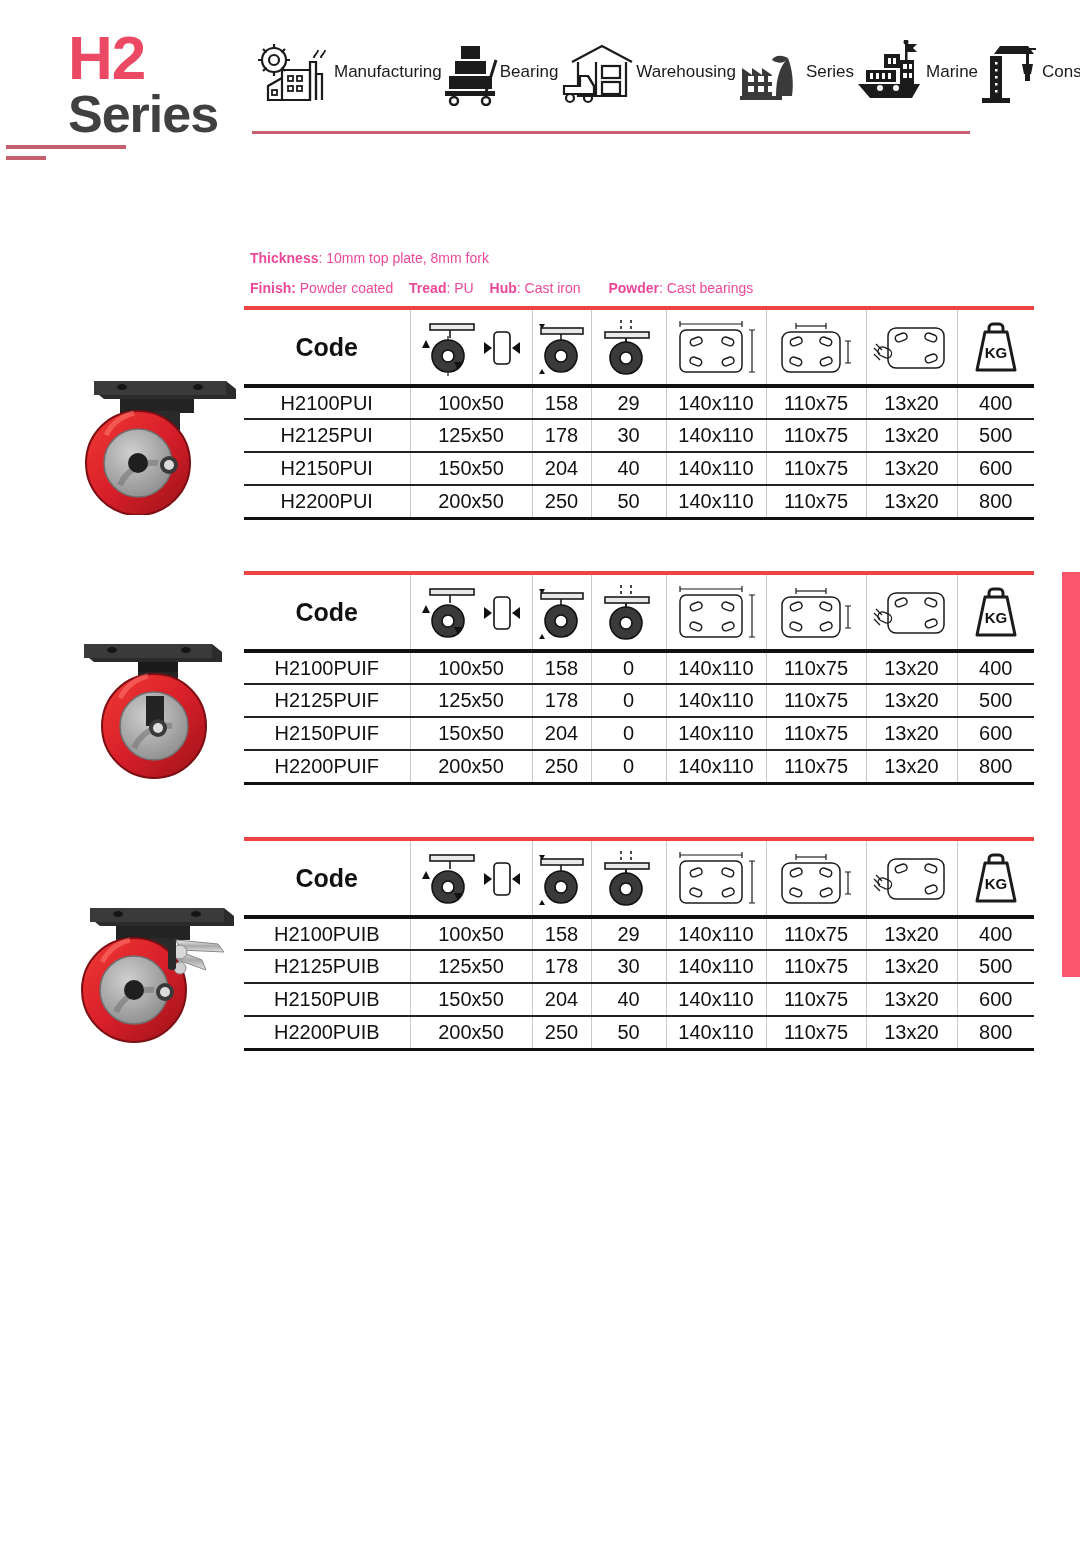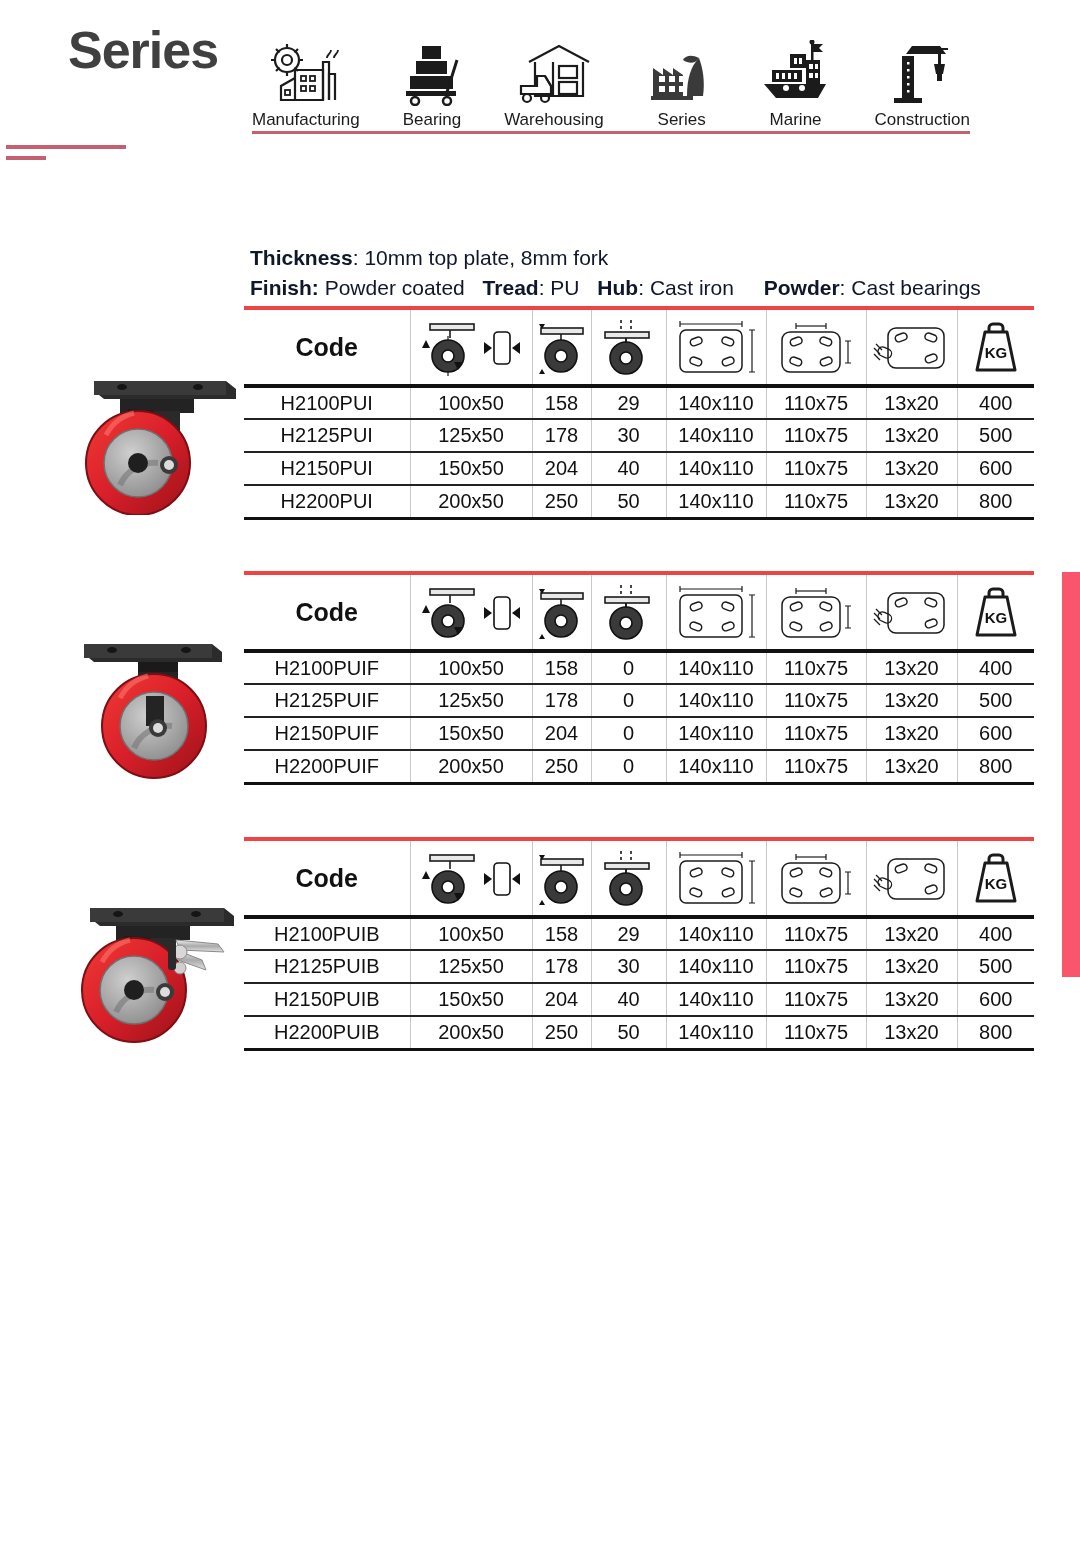--- a/index.html
+++ b/index.html
@@ -65,21 +65,21 @@
     position: absolute;
     left: 252px;
     top: 34px;
     width: 718px;
     display: flex;
     align-items: flex-end;
     justify-content: space-between;
   }
   .industry {
     display: flex;
-    flex-direction: column;
+    flex-direction: row;
     align-items: center;
     width: auto;
   }
   .industry .ico {
     height: 72px;
     display: flex;
     align-items: flex-end;
     justify-content: center;
   }
   .industry .lbl {
@@ -98,23 +98,23 @@
   }
 
   
   .specs {
     position: absolute;
     left: 250px;
     top: 243px;
     width: 790px;
   }
   .spec-line {
-    font-size: 21px;
+    font-size: 14px;
     line-height: 30px;
-    color: #0f172a;
+    color: #ec4899;
     white-space: nowrap;
   }
   .spec-line b { font-weight: bold; }
   .spec-gap { display: inline-block; width: 12px; }
 
   
   .table-block {
     position: absolute;
     left: 244px;
     width: 790px;
@@ -203,20 +203,21 @@
     height: 405px;
     background: #f9566e;
   }
 </style>
 </head>
 <body>
 
 <div class="header">
 
   <div class="series-block">
+    <div class="series-h2">H2</div>
     <div class="series-word">Series</div>
   </div>
   <div class="series-rule-long"></div>
   <div class="series-rule-short"></div>
 
   <div class="industries">
 
     <div class="industry">
       <div class="ico">
         <svg width="82" height="66" viewBox="0 0 82 66" fill="none" stroke="#1b1b1b" stroke-width="2.2">

